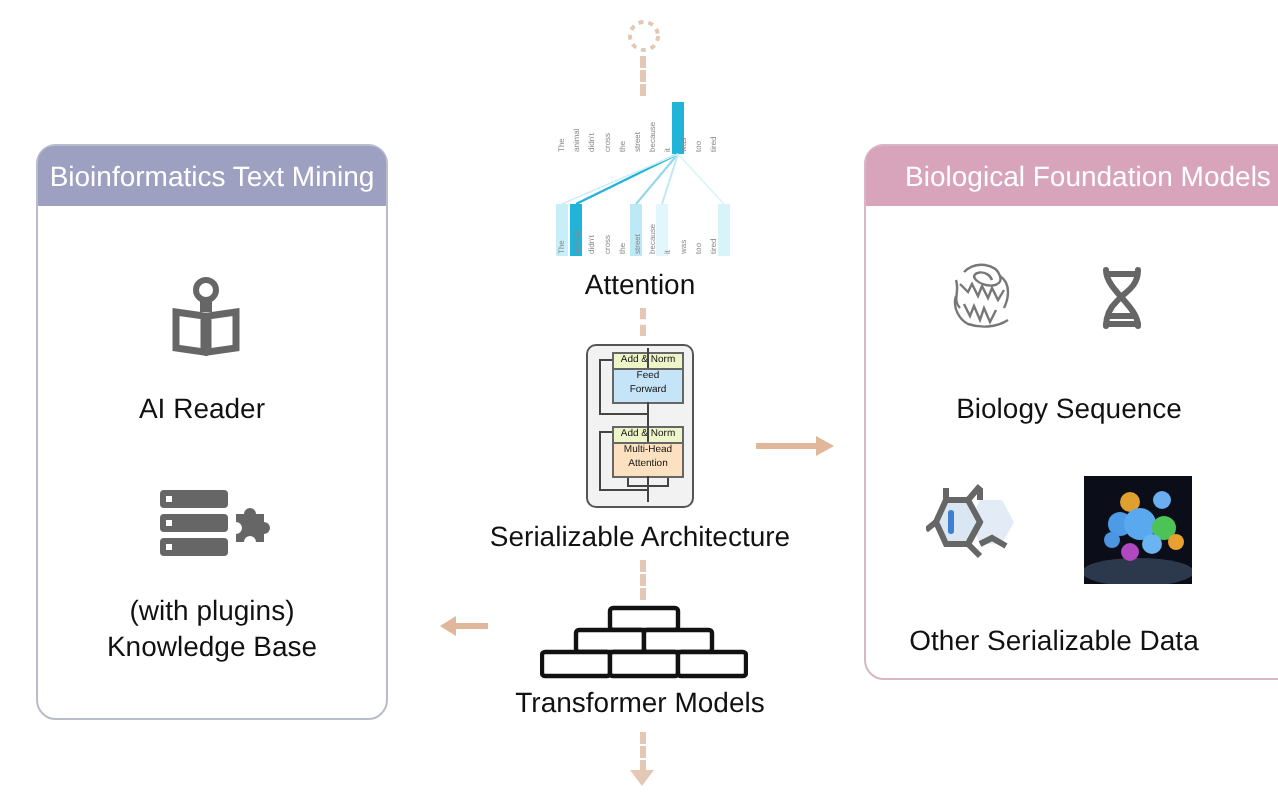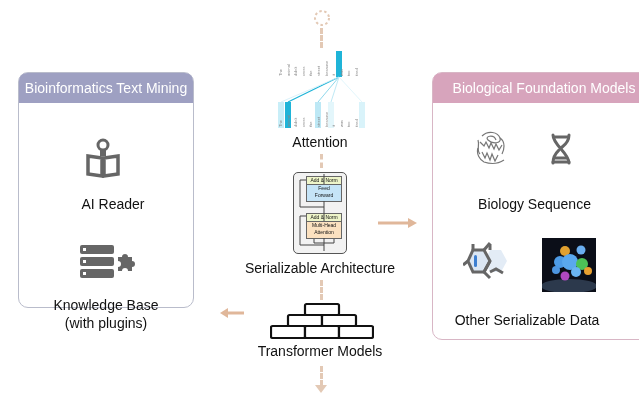--- a/index.html
+++ b/index.html
@@ -1,19 +1,19 @@
 <!DOCTYPE html>
 <html><head>
 <meta charset="utf-8">
 <style>
   html, body { margin: 0; padding: 0; background: #ffffff; }
   body { width: 639px; height: 405px; position: relative; overflow: hidden;
          font-family: "Liberation Sans", sans-serif; color: #111; }
   .panel { position: absolute; border: 1.5px solid; border-radius: 10px; background: #fff; box-sizing: border-box; }
-  .panel-left { left: 18px; top: 72px; width: 176px; height: 236px; border-color: #b9bccb; }
+  .panel-left { left: 18px; top: 72px; width: 176px; height: 288px; border-color: #b9bccb; }
   .panel-right { left: 432px; top: 72px; width: 224px; height: 268px; border-color: #d8b6c5; }
   .panel-header { height: 30px; line-height: 30px; text-align: center; color: #fff; font-size: 14px;
                   border-radius: 8px 8px 0 0; white-space: nowrap; overflow: hidden; }
   .panel-left .panel-header { background: #9ea0c2; }
   .panel-right .panel-header { background: #d7a4bc; }
   .label { position: absolute; text-align: center; font-size: 14px; color: #111; white-space: nowrap; }
   .icon { position: absolute; }
   .dash { position: absolute; border-left: 3px dashed #e3c9b5; width: 0; }
   .arrow { position: absolute; }
 </style>
@@ -23,34 +23,34 @@
 <div class="panel panel-left">
   <div class="panel-header">Bioinformatics Text Mining</div>
 </div>
 
 <svg class="icon" style="left:85px;top:138px" width="36" height="40" viewBox="0 0 36 40">
   <circle cx="18" cy="7" r="5" fill="none" stroke="#666" stroke-width="3"></circle>
   <rect x="15" y="12" width="6" height="6" fill="#666"></rect>
   <path d="M3 18 L17 20 L17 38 L3 36 Z" fill="none" stroke="#666" stroke-width="3.5"></path>
   <path d="M33 18 L19 20 L19 38 L33 36 Z" fill="none" stroke="#666" stroke-width="3.5"></path>
 </svg>
-<div class="label" style="left:30px;width:166px;top:196px">AI Reader</div>
+<div class="label" style="left:18px;width:166px;top:196px">AI Reader</div>
 
 <svg class="icon" style="left:80px;top:245px" width="56" height="34" viewBox="0 0 56 34">
   <rect x="0" y="0" width="34" height="9" rx="2" fill="#666"></rect>
   <rect x="0" y="12" width="34" height="9" rx="2" fill="#666"></rect>
   <rect x="0" y="24" width="34" height="9" rx="2" fill="#666"></rect>
   <rect x="3" y="3" width="3" height="3" fill="#fff"></rect>
   <rect x="3" y="15" width="3" height="3" fill="#fff"></rect>
   <rect x="3" y="27" width="3" height="3" fill="#fff"></rect>
   <path d="M38 12 h4 a3 3 0 0 1 6 0 h4 v4 a3 3 0 0 1 0 6 v4 h-4 a3 3 0 0 0 -6 0 h-4 v-4 a3 3 0 0 0 0 -6 z" fill="#666"></path>
 </svg>
 <div class="label" style="left:18px;width:176px;top:296px;line-height:18px">
+  <div>(with plugins)</div>
   <div>Knowledge Base</div>
-  <div>(with plugins)</div>
 </div>
 
 <div class="panel panel-right">
   <div class="panel-header">Biological Foundation Models</div>
 </div>
 
 <svg class="icon" style="left:474px;top:130px" width="34" height="36" viewBox="0 0 34 36">
   <g fill="none" stroke="#777" stroke-width="1.2">
     <path d="M8 6 C14 0 24 2 26 8 C28 14 18 14 14 10 C10 6 20 4 22 10"></path>
     <path d="M6 12 L10 16 L12 12 L15 18 L17 13 L20 19 L22 14 L25 20 L28 15"></path>

